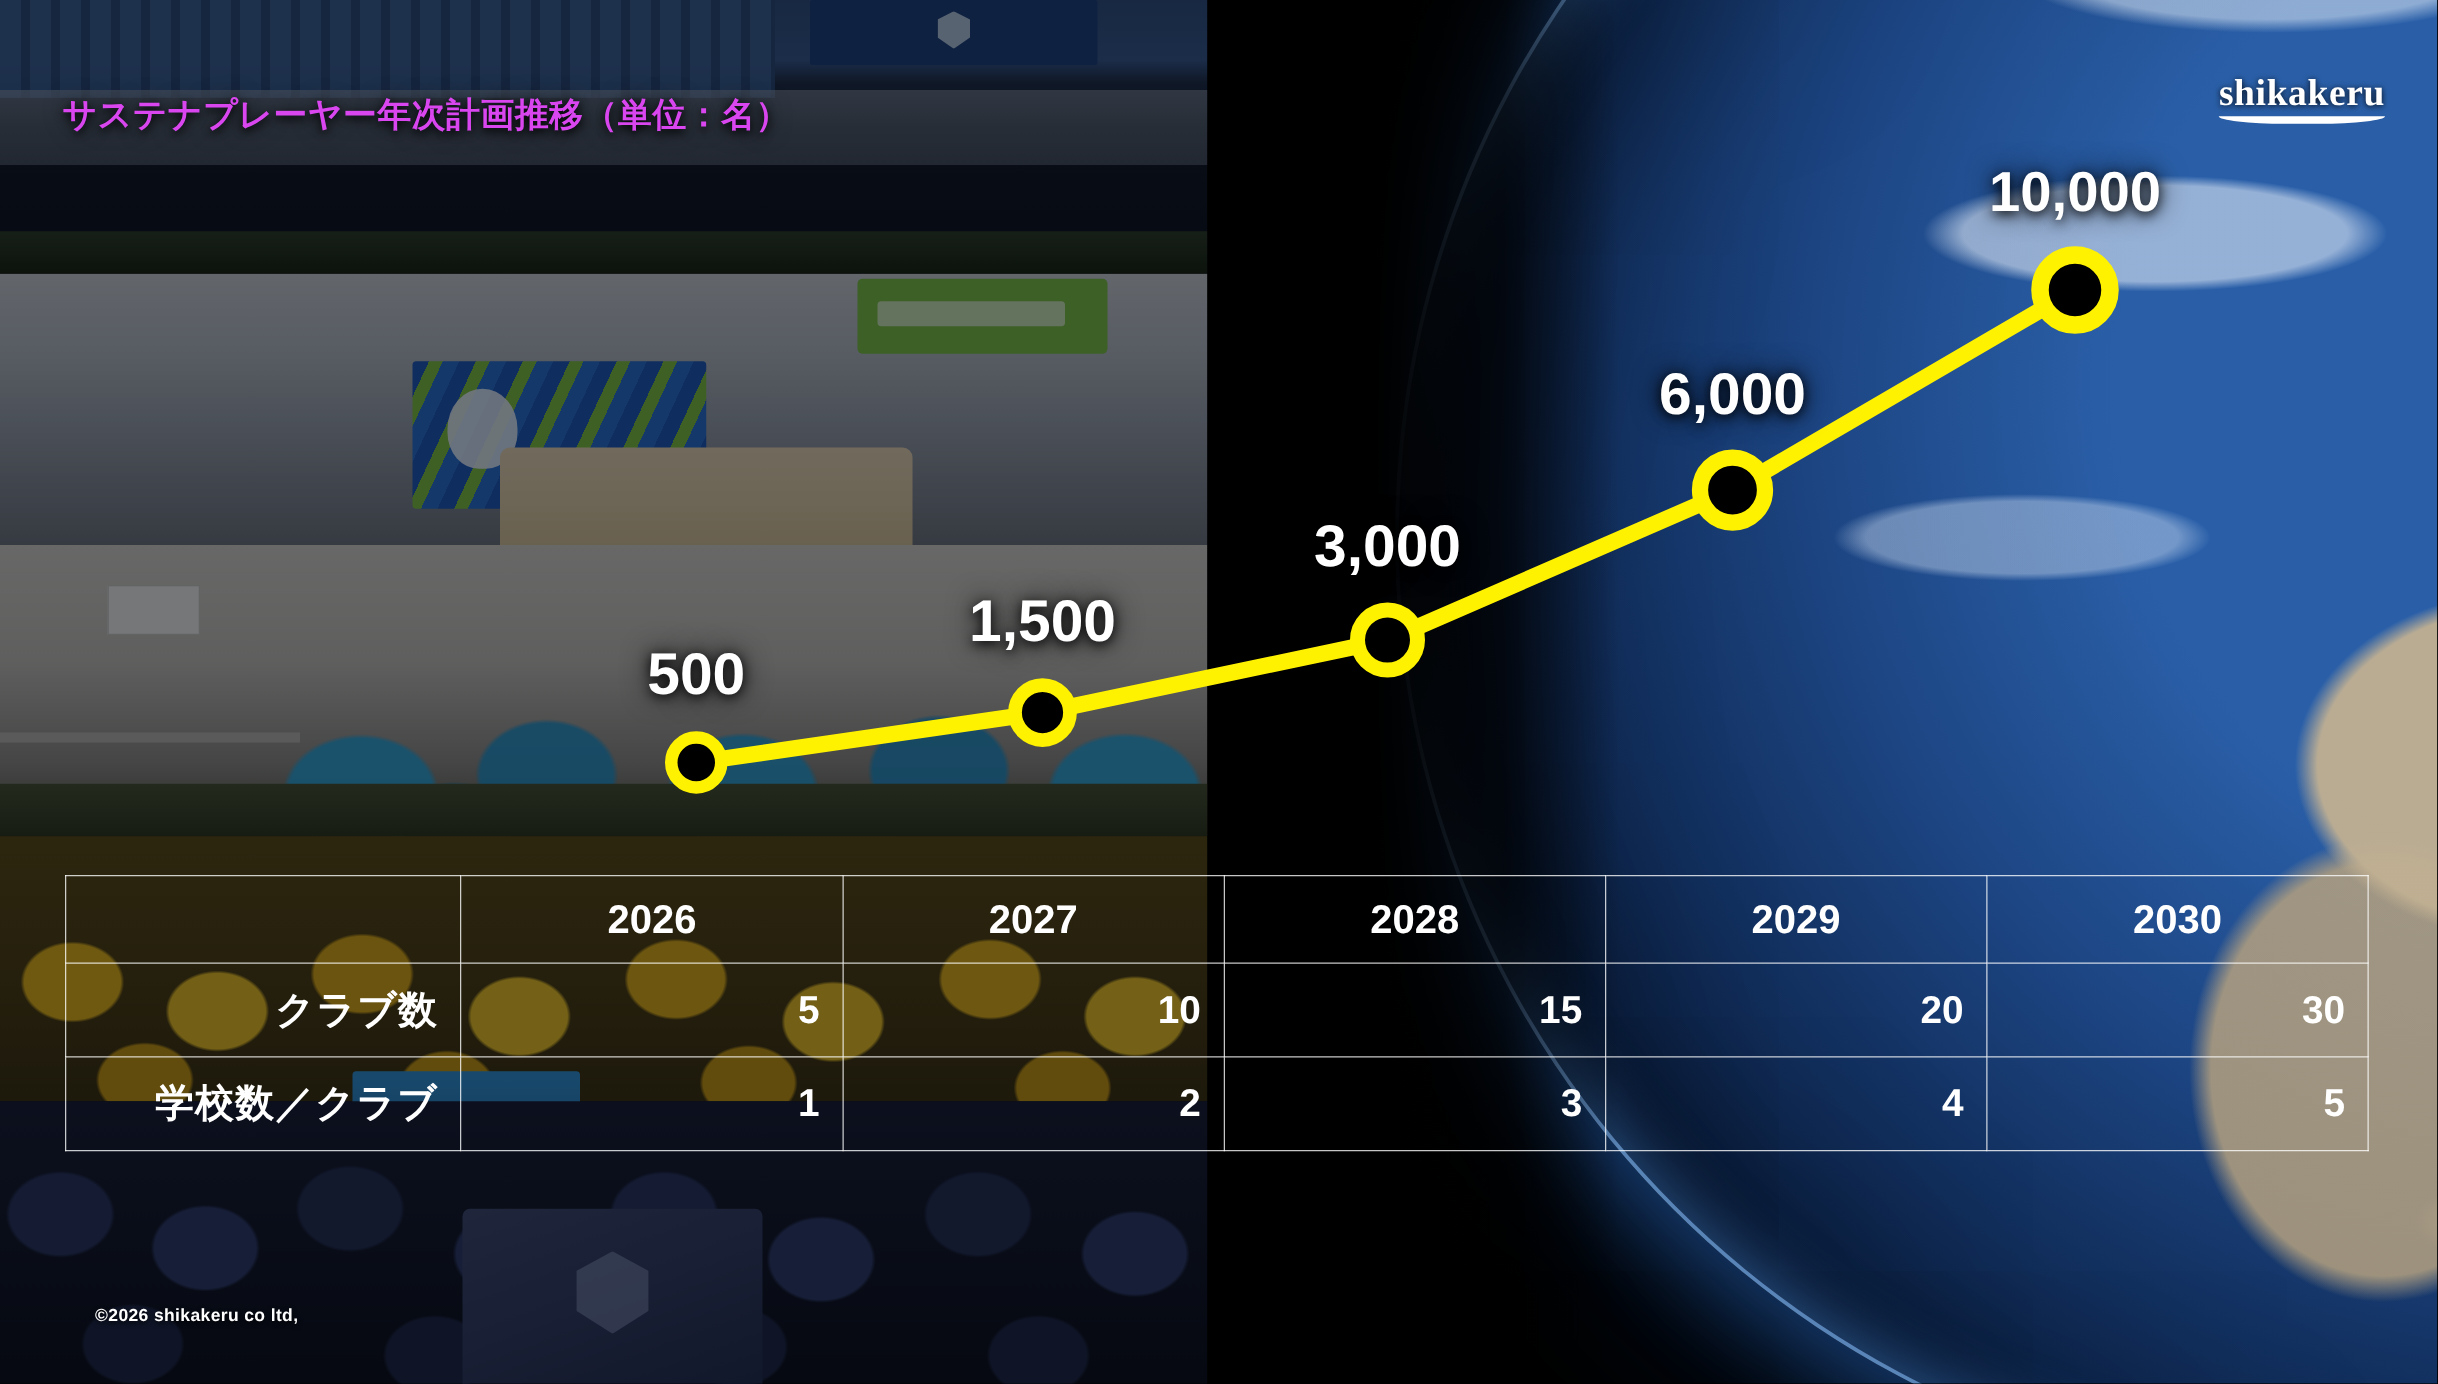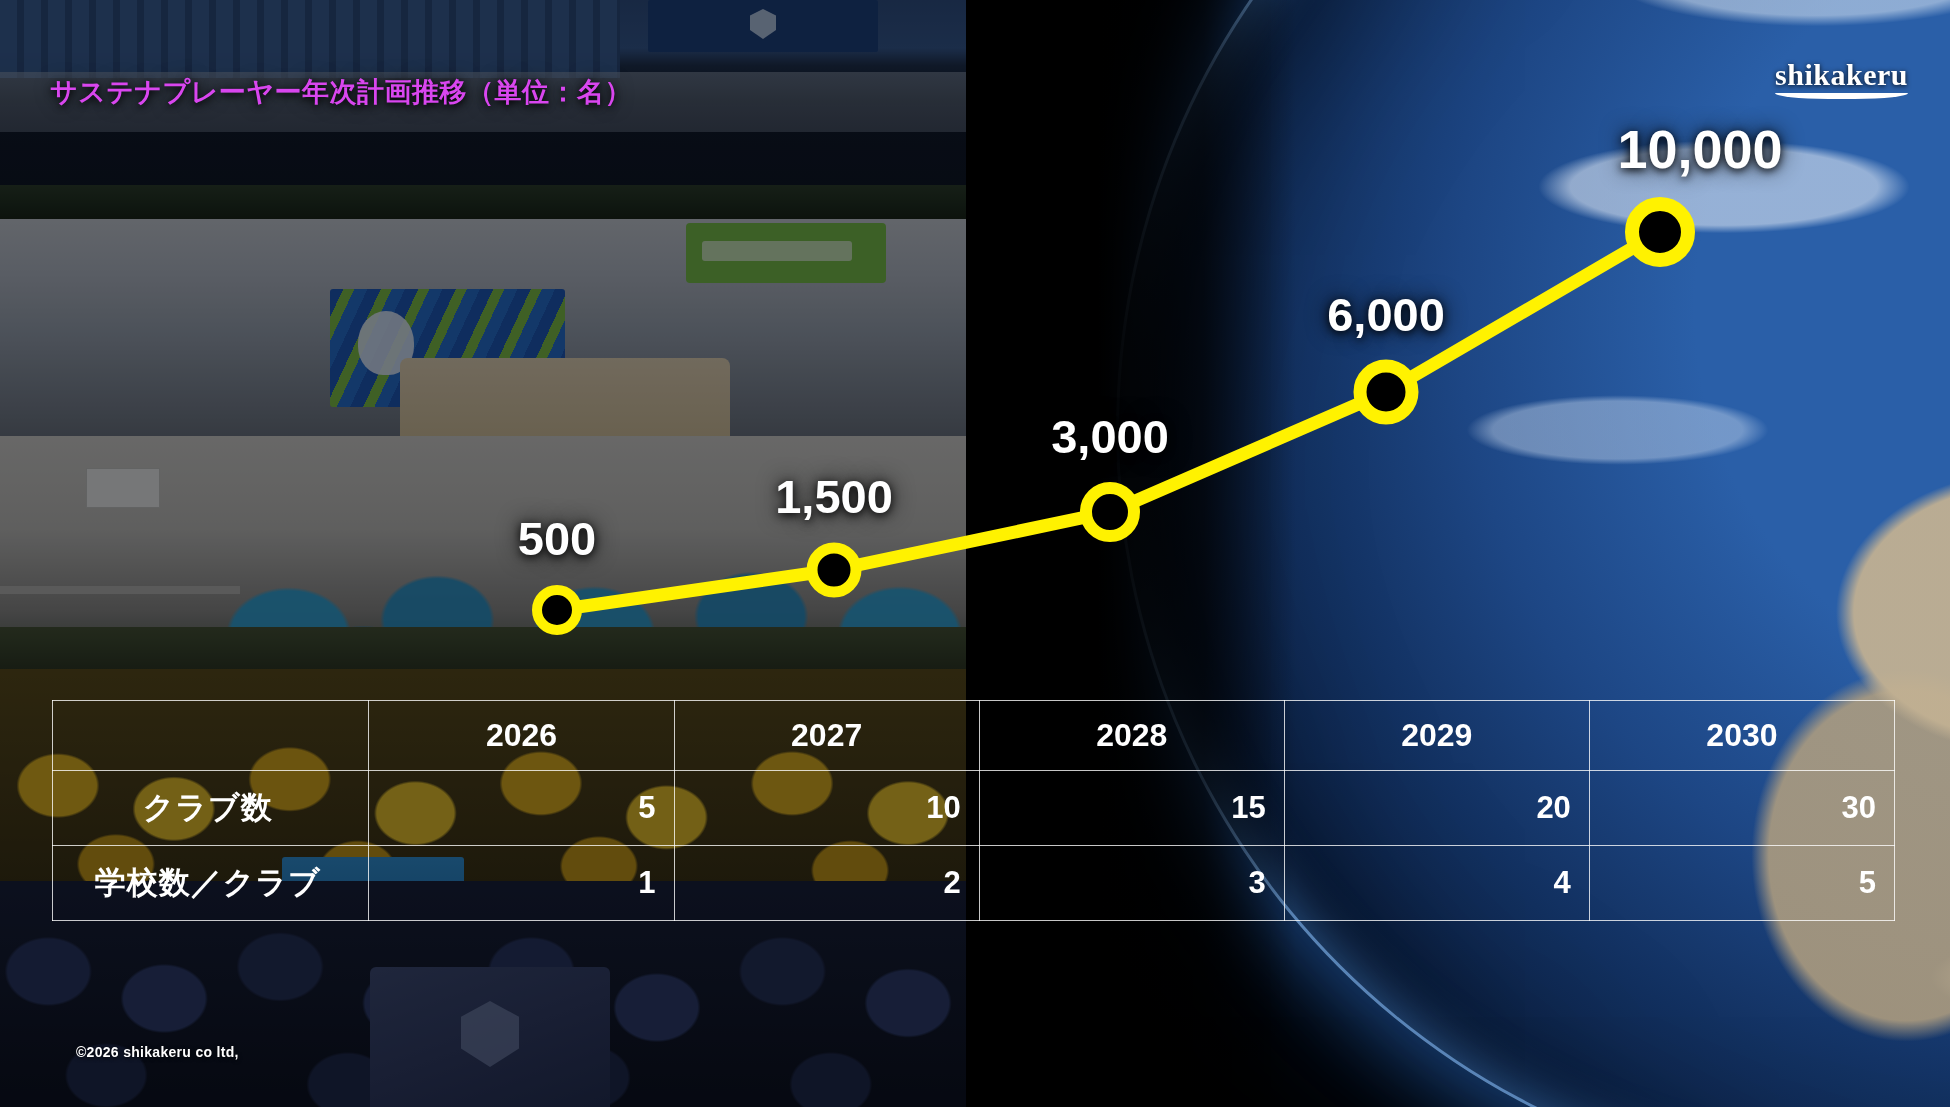--- a/index.html
+++ b/index.html
@@ -263,21 +263,21 @@
   }
   .chart-layer svg { width:1950px; height:1107px; display:block; }
   .pt-label {
     position:absolute;
     font-size:47px; font-weight:700; color:#fff;
     text-shadow:0 2px 9px rgba(0,0,0,.95), 0 0 22px rgba(0,0,0,.9);
     white-space:nowrap;
     transform:translate(-50%,-100%);
     z-index:35;
   }
-  .pt-label.big { font-size:54px;margin-left:40px; }
+  .pt-label.big { font-size:45px; }
 
   
   .data-table {
     position:absolute;
     left:52px; top:700px;
     width:1843px;
     border-collapse:collapse;
     z-index:38;
     table-layout:fixed;
   }
@@ -289,21 +289,21 @@
     font-size:31px;
     font-weight:700;
     text-align:right;
     vertical-align:middle;
     background:transparent;
   }
   .data-table thead th { height:55px; }
   .data-table thead th.corner { border:1px solid rgba(255,255,255,.78); }
   .data-table thead th.yr { text-align:center; font-size:32px; }
   .data-table td.rowhdr {
-    text-align:center; font-size:31px; letter-spacing:1px; padding-left:12px;
+    text-align:right; font-size:31px; letter-spacing:1px; padding-left:12px;
   }
   .col-label { width:250px; }
   .col-year  { width:241px; }
 
   
   .footer-copy {
     position:absolute; left:76px; top:1044px;
     font-size:14px; font-weight:700; color:#fff;
     letter-spacing:.3px; z-index:40;
     text-shadow:0 1px 4px rgba(0,0,0,.9);

